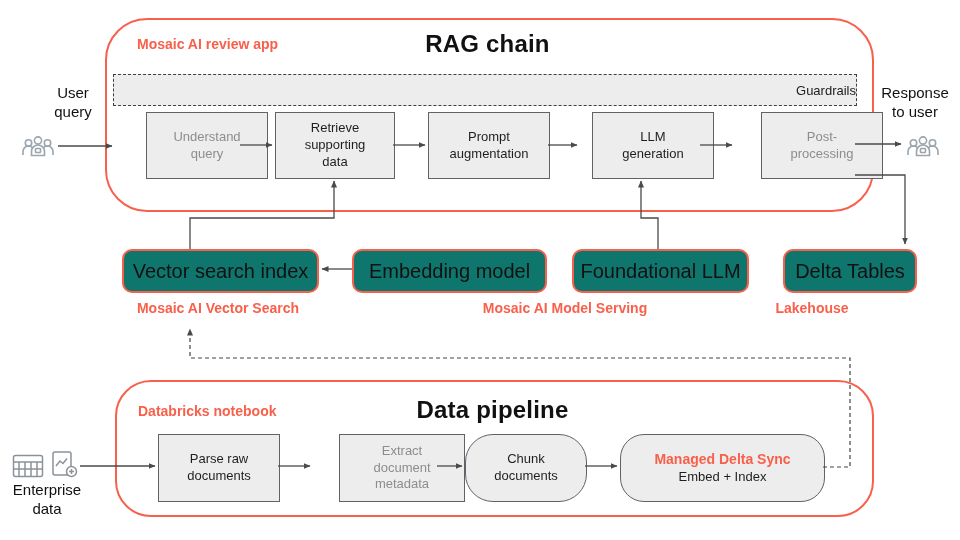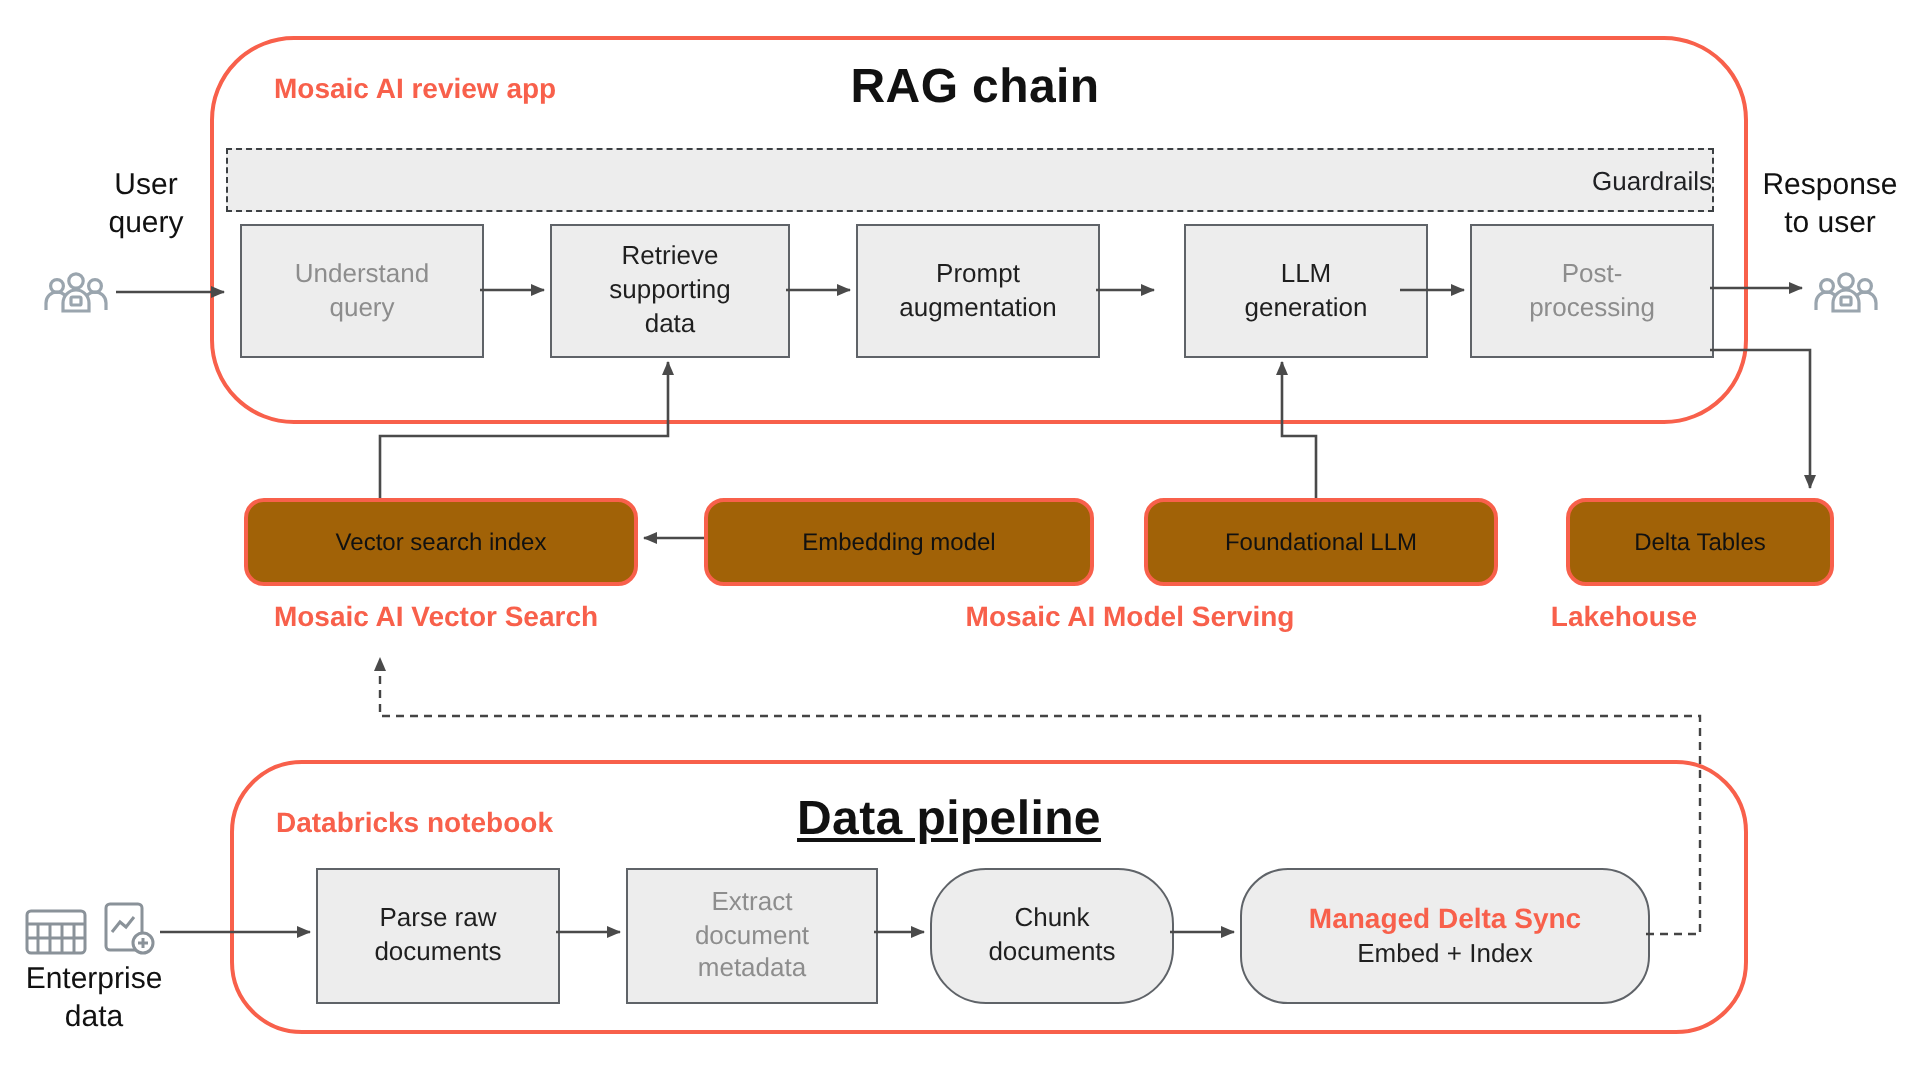--- a/index.html
+++ b/index.html
@@ -17,30 +17,30 @@
   }
   .frame-title{
     position:absolute;text-align:center;font-size:24px;font-weight:bold;color:#111;z-index:2;letter-spacing:.2px;
   }
   
   .step{
     position:absolute;background:#EDEDED;border:1px solid #5f6368;z-index:2;
     display:flex;align-items:center;justify-content:center;text-align:center;
     font-size:13px;line-height:1.3;color:#1f1f1f;white-space:pre-line;
   }
-  .step.muted{color:#8d8d8d;}
+  .step.muted{color:#8d8d8d;margin-left:26px;}
   .guardrails{
     position:absolute;background:#EDEDED;border:1.2px dashed #3c4043;z-index:2;
     display:flex;align-items:center;justify-content:flex-end;font-size:13px;color:#202124;
   }
   
   .service{
-    position:absolute;background:#a16207;border:2px solid var(--accent);border-radius:10px;z-index:2;
+    position:absolute;background:#0f766e;border:2px solid var(--accent);border-radius:10px;z-index:2;
     display:flex;align-items:center;justify-content:center;
-    font-size:12px;color:#111;
+    font-size:20px;color:#111;
   }
   .service-caption{
     position:absolute;font-size:14px;font-weight:bold;color:var(--accent);text-align:center;z-index:2;white-space:nowrap;
   }
   
   .step .accent-line{color:var(--accent);font-weight:bold;font-size:14px;display:block;}
   .step .sub-line{display:block;color:#1f1f1f;}
   
   .actor-label{
     position:absolute;text-align:center;font-size:15px;line-height:1.25;color:#111;white-space:pre-line;z-index:2;
@@ -106,21 +106,21 @@
   <div class="service" style="left:352px;top:249px;width:191px;height:40px;">Embedding model</div>
   <div class="service" style="left:572px;top:249px;width:173px;height:40px;">Foundational LLM</div>
   <div class="service" style="left:783px;top:249px;width:130px;height:40px;">Delta Tables</div>
 
   <div class="service-caption" style="left:98px;top:300px;width:240px;">Mosaic AI Vector Search</div>
   <div class="service-caption" style="left:445px;top:300px;width:240px;">Mosaic AI Model Serving</div>
   <div class="service-caption" style="left:732px;top:300px;width:160px;">Lakehouse</div>
 
   <div class="frame pipeline" style="left:115px;top:380px;width:755px;height:133px;"></div>
   <div class="frame-tag" style="left:138px;top:403px;">Databricks notebook</div>
-  <div class="frame-title" style="left:97px;top:396px;width:755px;text-decoration:underline;">Data pipeline</div>
+  <div class="frame-title" style="left:115px;top:396px;width:755px;">Data pipeline</div>
 
   <div class="step" style="left:158px;top:434px;width:120px;height:66px;">Parse raw
 documents</div>
   <div class="step muted" style="left:313px;top:434px;width:124px;height:66px;">Extract
 document
 metadata</div>
   <div class="step" style="left:465px;top:434px;width:120px;height:66px;border-radius:28px;">Chunk
 documents</div>
   <div class="step" style="left:620px;top:434px;width:203px;height:66px;flex-direction:column;border-radius:24px;">
     <span class="accent-line">Managed Delta Sync</span>

